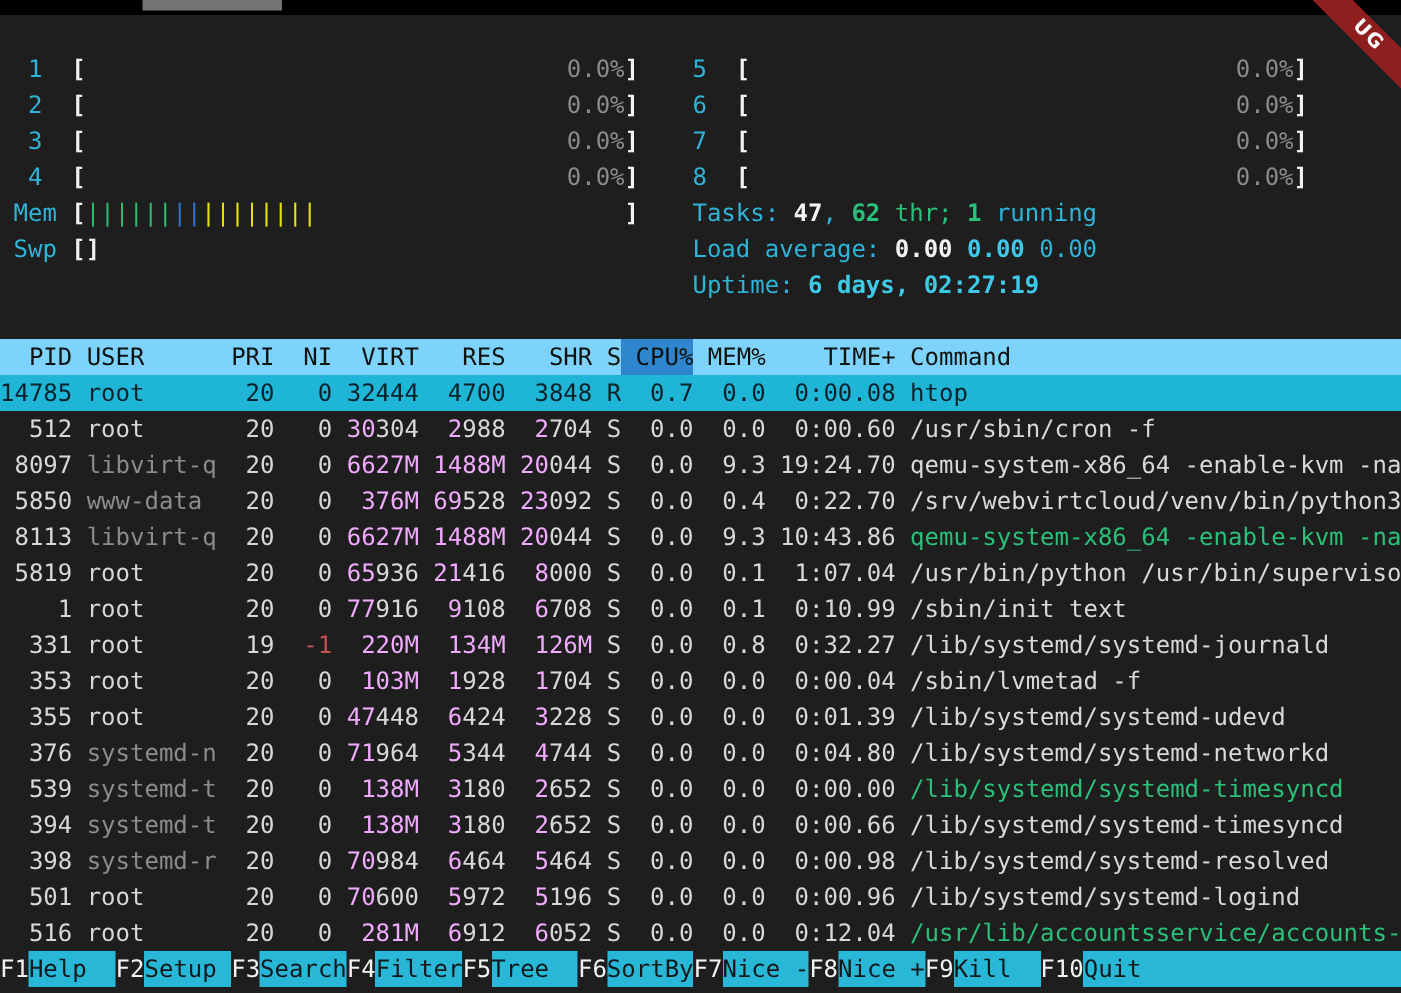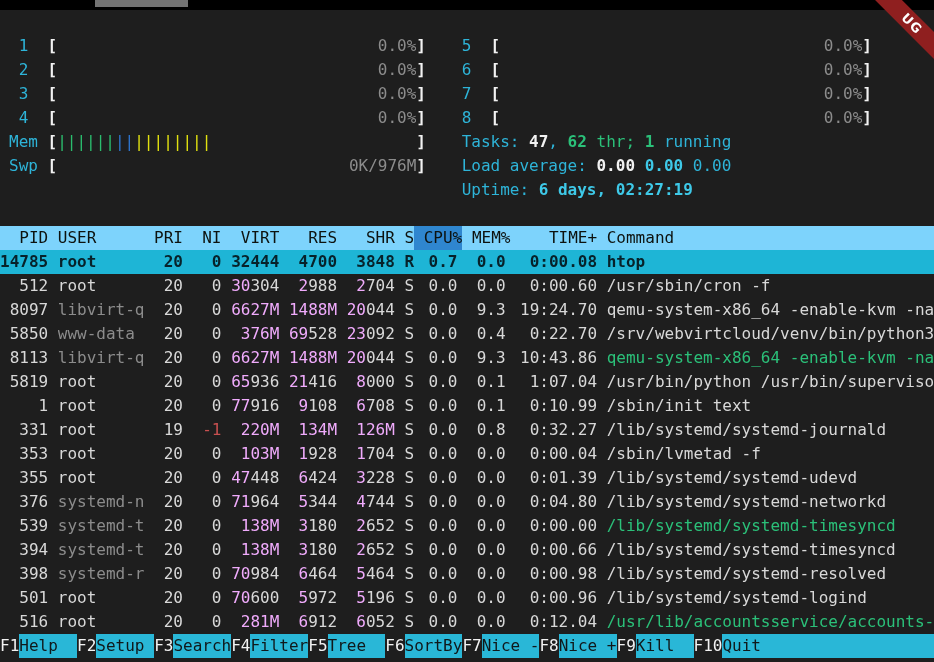--- a/index.html
+++ b/index.html
@@ -35,26 +35,26 @@
   .ptable{position:absolute;top:226px;left:0;width:934px;}
   .thead,.prow{display:flex;height:24px;line-height:24px;white-space:pre;}
   .thead{background:#7dd3fc;color:#0d120f;}
   .thead .sorted{background:#2f86cf;margin-left:0 !important;padding-left:1ch;}
   .c-pid{width:5ch;text-align:right;flex:none;}
   .c-user{width:9ch;margin-left:1ch;flex:none;overflow:hidden;}
   .c-pri{width:3ch;margin-left:1ch;text-align:right;flex:none;}
   .c-ni{width:3ch;margin-left:1ch;text-align:right;flex:none;}
   .c-virt,.c-res,.c-shr{width:5ch;margin-left:1ch;text-align:right;flex:none;}
   .c-s{width:1ch;margin-left:1ch;flex:none;}
-  .c-cpu,.c-mem{width:4ch;margin-left:1ch;text-align:center;flex:none;}
+  .c-cpu,.c-mem{width:4ch;margin-left:1ch;text-align:right;flex:none;}
   .c-time{width:8ch;margin-left:1ch;text-align:right;flex:none;}
   .c-cmd{flex:1;margin-left:1ch;overflow:hidden;white-space:pre;}
   .hi{color:#f0abfc;}
   .prow.selected{background:#1eb5d6;}
-  .prow.selected span{color:#07222a !important;font-weight:bold;}
+  .prow.selected span{color:#07222a !important;font-weight:normal;}
   
   .fkeybar{position:absolute;left:0;bottom:0;width:934px;height:28px;background:#1e1e1e;
            display:flex;line-height:24px;}
   .fkey{color:#f2f2f2;flex:none;white-space:pre;height:24px;}
   .flabel{background:#29b7d7;color:#10181a;width:6ch;flex:none;white-space:pre;
           overflow:hidden;height:24px;}
   .flabel.grow{flex:1;}
 </style>
 </head>
 <body>
@@ -77,21 +77,21 @@
       <div class="mrow">
         <span class="mlabel"> 3</span><span class="brk">[</span><span class="mbody"><span></span><span class="mval">0.0%</span></span><span class="brk">]</span>
       </div>
       <div class="mrow">
         <span class="mlabel"> 4</span><span class="brk">[</span><span class="mbody"><span></span><span class="mval">0.0%</span></span><span class="brk">]</span>
       </div>
       <div class="mrow">
         <span class="mlabel">Mem</span><span class="brk">[</span><span class="mbody"><span><span class="bar-green">||||||</span><span class="bar-blue">||</span><span class="bar-yellow">||||||||</span></span></span><span class="brk">]</span>
       </div>
       <div class="mrow">
-        <span class="mlabel">Swp</span><span class="brk">[</span><span class="mbody"><span></span><span class="mval">0K/976M</span></span><span class="brk">]</span>
+        <span class="mlabel">Swp</span><span class="brk">[</span><span class="brk">]</span>
       </div>
     </div>
 
     <div class="mcol mcol-right">
       <div class="mrow">
         <span class="mlabel"> 5</span><span class="brk">[</span><span class="mbody"><span></span><span class="mval">0.0%</span></span><span class="brk">]</span>
       </div>
       <div class="mrow">
         <span class="mlabel"> 6</span><span class="brk">[</span><span class="mbody"><span></span><span class="mval">0.0%</span></span><span class="brk">]</span>
       </div>

